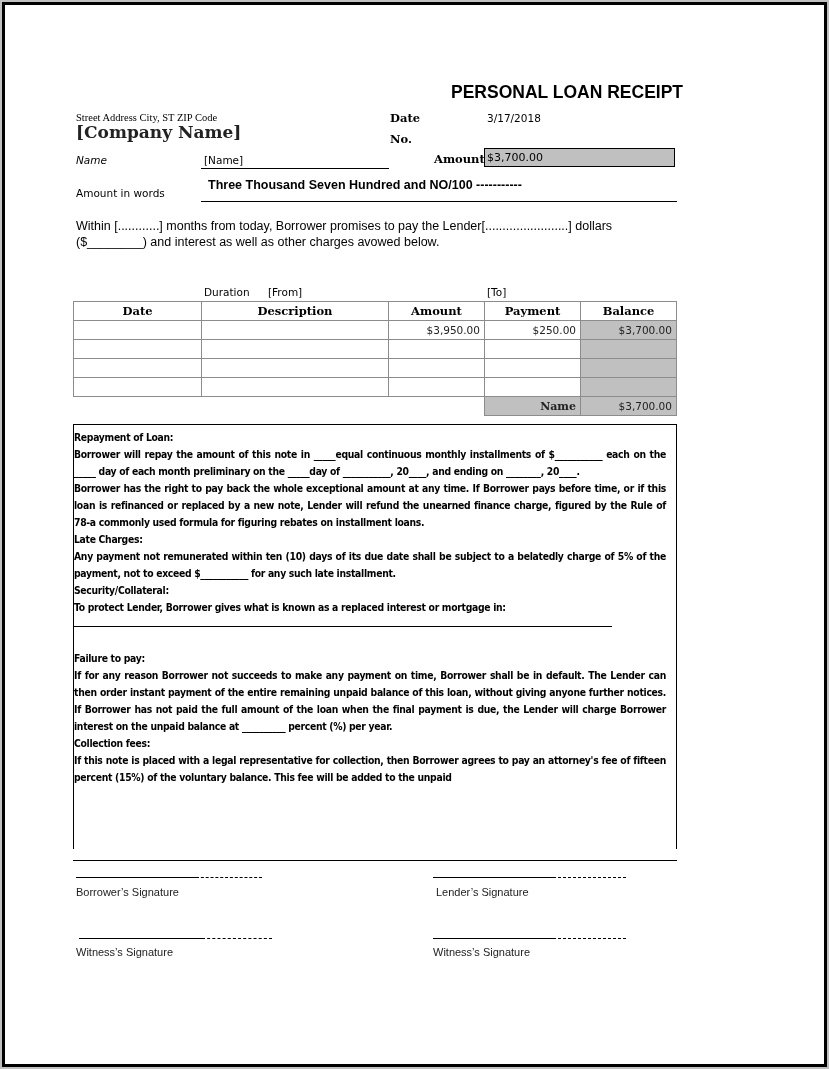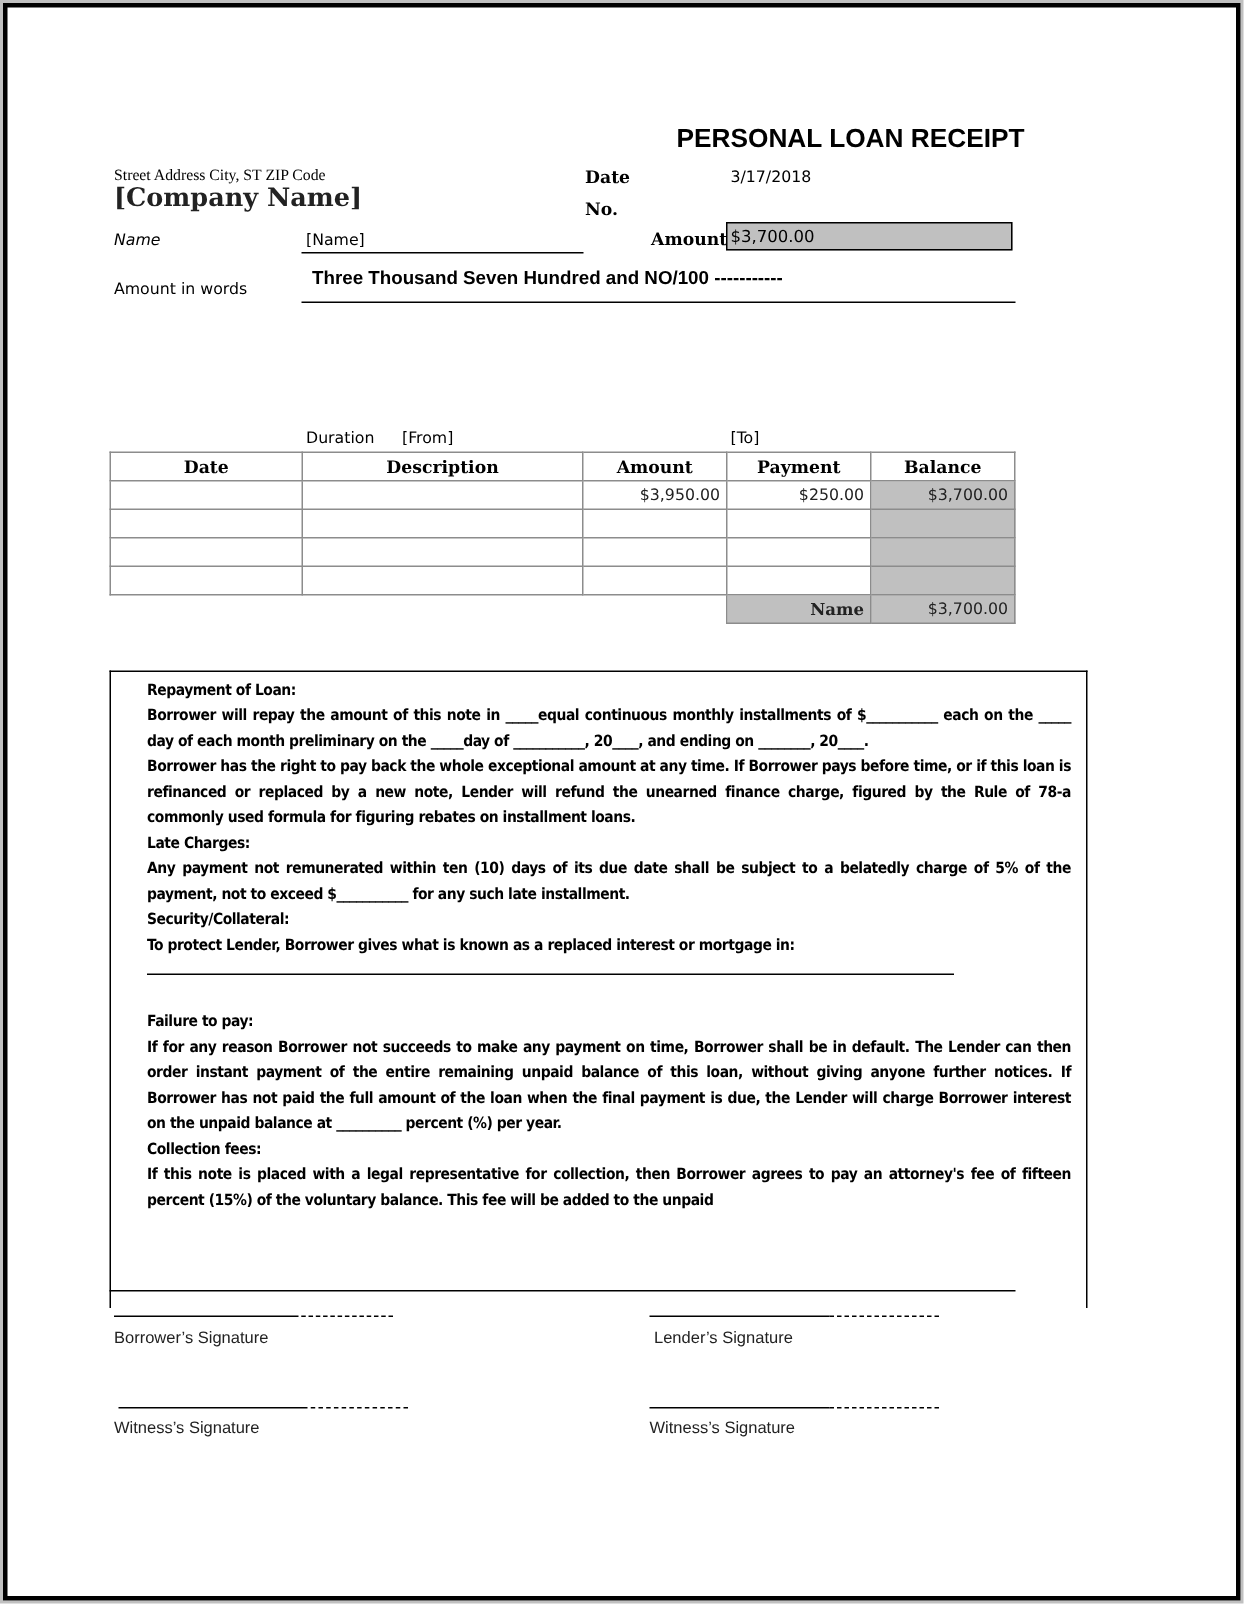--- a/index.html
+++ b/index.html
@@ -32,23 +32,23 @@
     font-size:11px;
   }
   table.ledger td, table.ledger th {
     border:1px solid #8c8c8c; height:19px; padding:0 4px; box-sizing:border-box;
   }
   table.ledger th { font-family:"DejaVu Serif", serif; font-weight:bold; font-size:11.5px; text-align:center; }
   table.ledger td { text-align:right; font-family:"DejaVu Sans", sans-serif; font-size:10.5px; color:#222; }
   .gray { background:#c0c0c0; }
   .noborder { border:none !important; }
   .terms {
-    position:absolute; left:73px; top:447px; width:652px; height:425px;
+    position:absolute; left:73px; top:424px; width:604px; height:425px;
     border:1px solid #000; border-bottom:none; box-sizing:border-box; overflow:hidden;
-    padding:4px 10px 0 24px;
+    padding:4px 10px 0 0;
     font-family:"DejaVu Sans Condensed","DejaVu Sans", sans-serif; font-weight:bold; font-size:10.3px;
     line-height:17px; letter-spacing:-0.3px;
   }
   .terms .h { display:block; }
   .terms .p { display:block; text-align:justify; }
   .bottomline { position:absolute; left:73px; top:860px; width:604px; height:1px; background:#000; }
   .sig { font-family:Liberation Sans, sans-serif; font-size:11px; color:#222; }
   .sigline { position:absolute; height:1px; border-top:1px solid #000; }
   .sigdash { position:absolute; height:1px; border-top:1px dashed #000; }
 </style>
@@ -74,20 +74,21 @@
   <div class="abs small" style="left:204px;top:154px;">[Name]</div>
   <div class="line" style="left:201px;top:168px;width:188px;"></div>
 
   <div class="abs serifb" style="left:434px;top:152px;">Amount</div>
   <div class="amount-box">$3,700.00</div>
 
   <div class="abs small" style="left:76px;top:187px;">Amount in words</div>
   <div class="abs words">Three Thousand Seven Hundred and NO/100 -----------</div>
   <div class="line" style="left:201px;top:201px;width:476px;"></div>
 
+  <div class="abs para">Within [............] months from today, Borrower promises to pay the Lender[........................] dollars ($________) and interest as well as other charges avowed below.</div>
 
   <div class="abs small" style="left:204px;top:286px;">Duration</div>
   <div class="abs small" style="left:268px;top:286px;">[From]</div>
   <div class="abs small" style="left:487px;top:286px;">[To]</div>
 
   <table class="ledger">
     <colgroup>
       <col style="width:128px">
         <col style="width:187px">
         <col style="width:96px">

